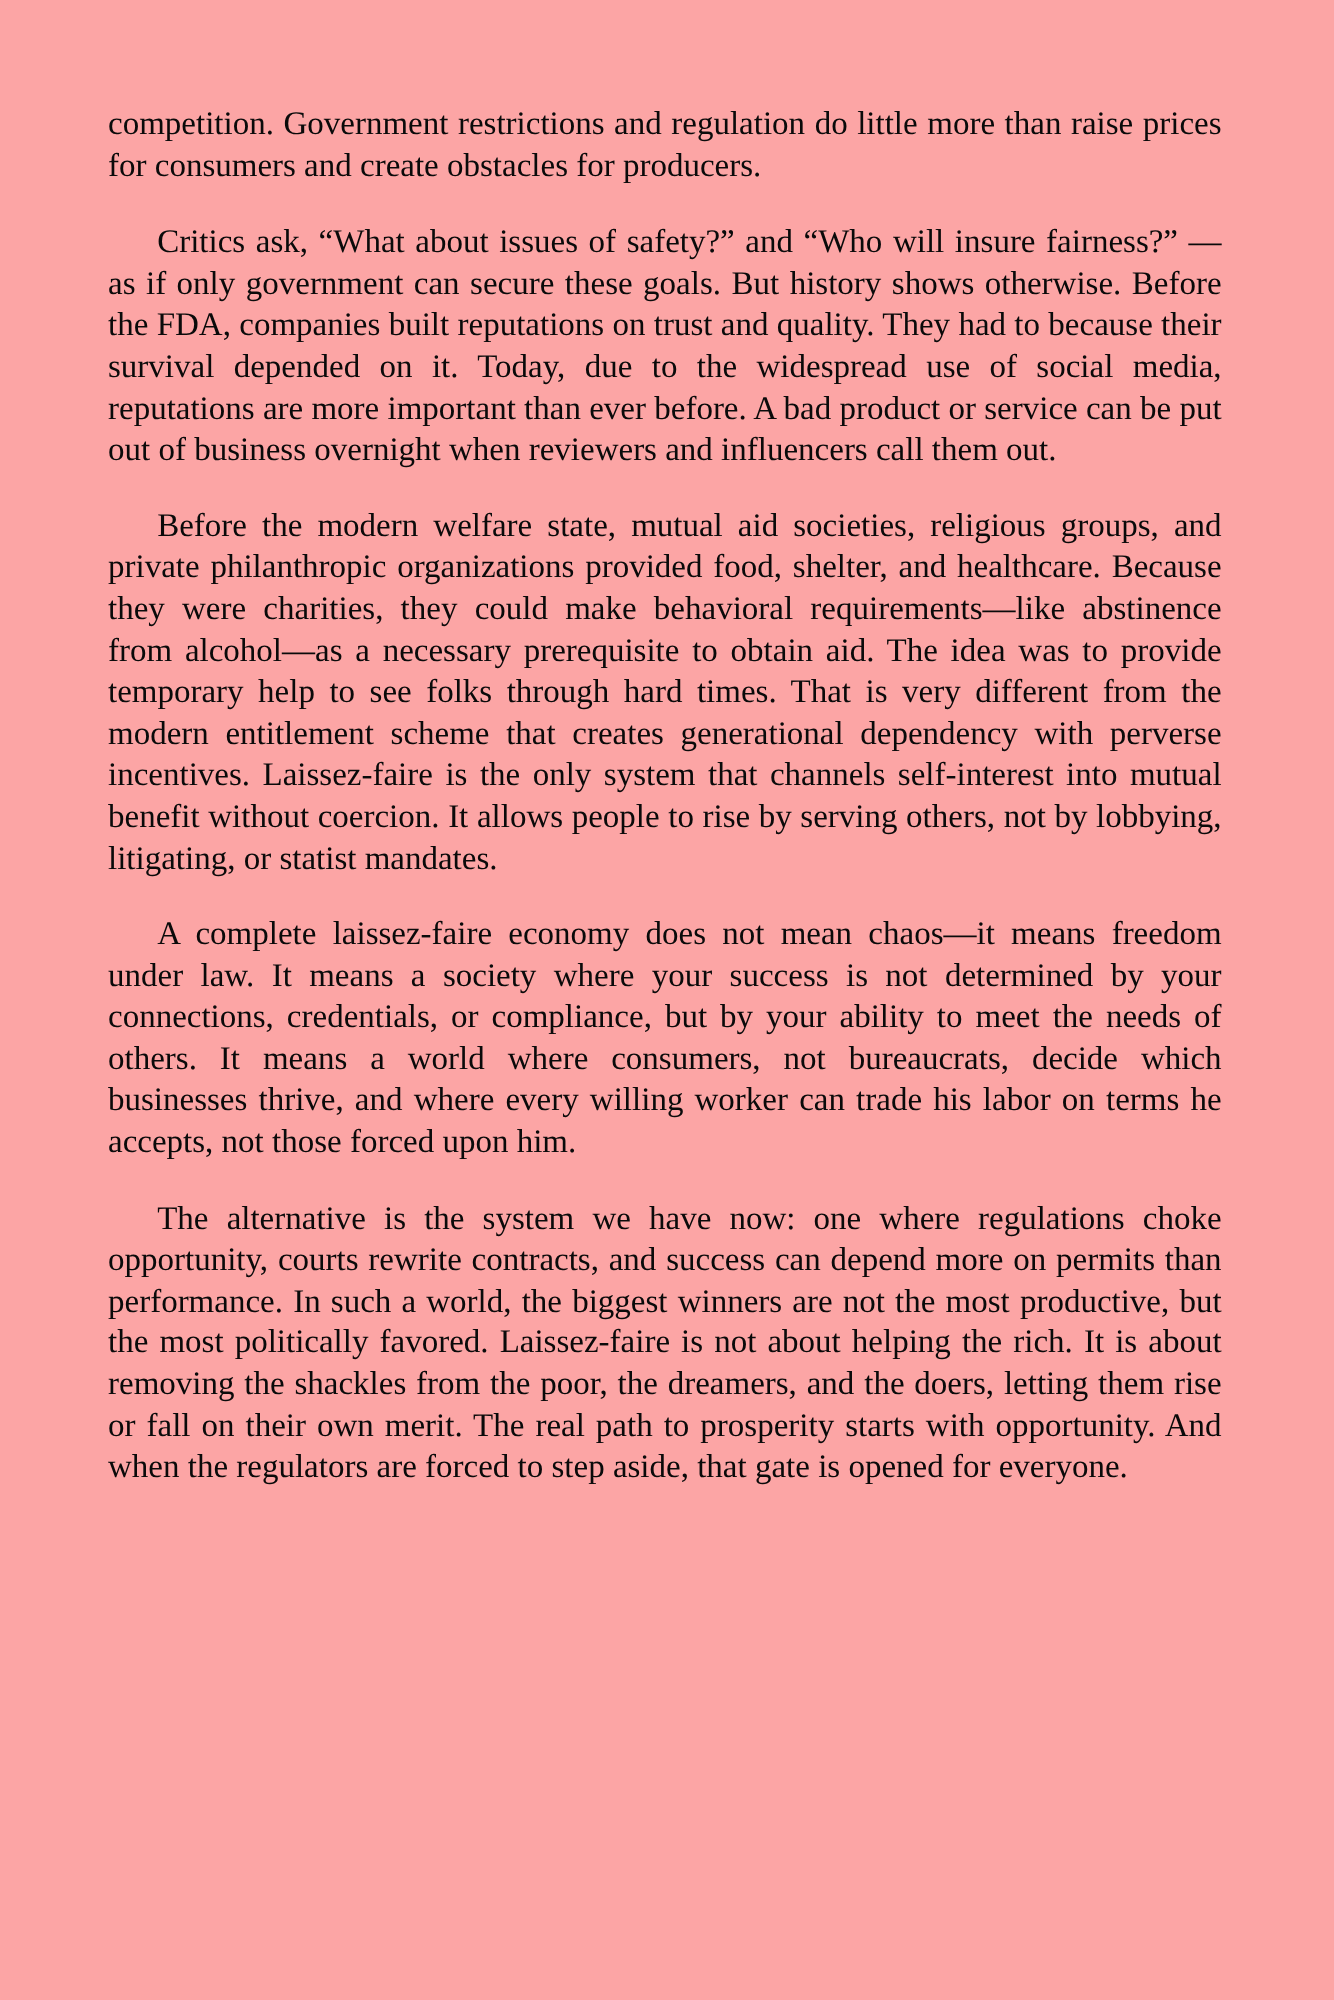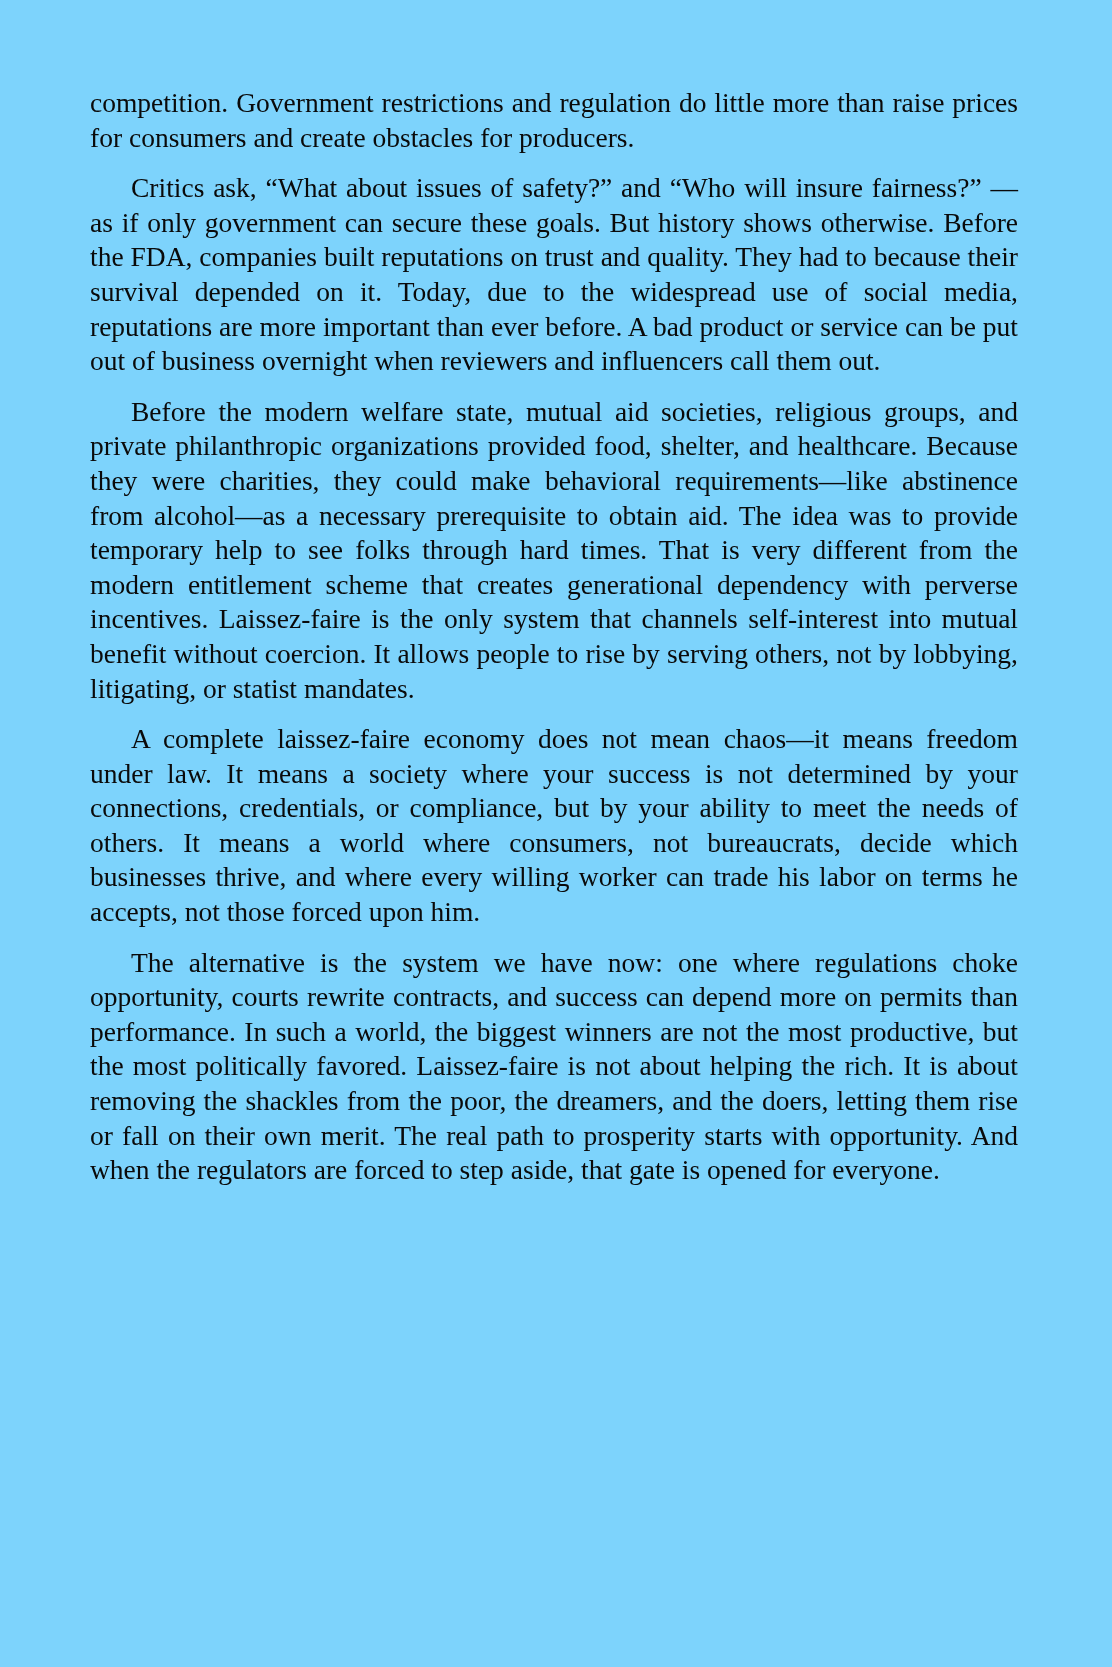--- a/index.html
+++ b/index.html
@@ -4,42 +4,42 @@
 <style>
   html, body {
     margin: 0;
     padding: 0;
     background: #ffffff;
   }
   .page {
     position: relative;
     width: 1112px;
     height: 1667px;
-    background: #7dd3fc;
+    background: #fca5a5;
     overflow: hidden;
   }
   .text-block {
     position: absolute;
     left: 90px;
     top: 86px;
     width: 928px;
     font-family: "Liberation Serif", "DejaVu Serif", serif;
     font-size: 27.5px;
     line-height: 34.6px;
     color: #0a0a0a;
     text-align: justify;
     text-justify: inter-word;
   }
   .text-block p {
     margin: 0;
     padding: 0;
     text-indent: 41px;
   }
   .text-block p + p {
-    margin-top: 16px;
+    margin-top: 29px;
   }
   .text-block p.continuation {
     text-indent: 0;
   }
 </style>
 </head>
 <body>
 
 <div class="page">
   <div class="text-block">

